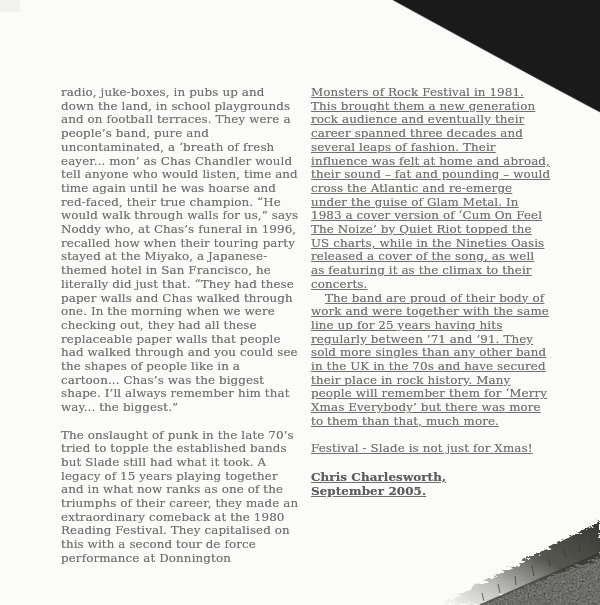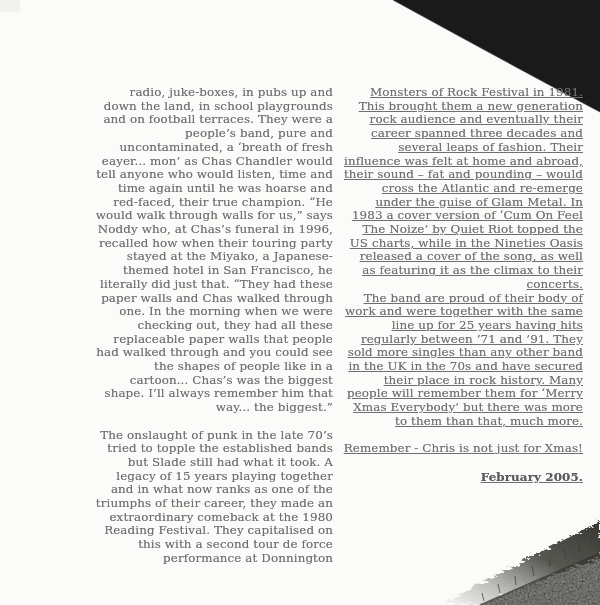--- a/index.html
+++ b/index.html
@@ -28,23 +28,22 @@
     top: 0; right: 0;
     display: block;
   }
   .text-col {
     position: absolute;
     top: 86px;
     width: 240px;
     font-size: 11.9px;
     line-height: 13.7px;
     letter-spacing: 0.1px;
-    text-align: right;
+    text-align: left;
     text-shadow: 0 0 0.5px rgba(111,111,111,0.55);
-    margin-left: 32px;
   }
   .col-left  { left: 61px; }
   .col-right { left: 311px; text-decoration: underline; }
   .text-col p { margin: 0; }
   .text-col p.gap-above { margin-top: 13.7px; }
   .text-col p.first-indent { text-indent: 14px; }
   .signature {
     margin-top: 13.7px;
     font-weight: bold;
     color: #5d5d5d;
@@ -70,23 +69,24 @@
   </svg>
 
   <div class="text-col col-left">
     <p>radio, juke-boxes, in pubs up and down the land, in school playgrounds and on football terraces. They were a people’s band, pure and uncontaminated, a ‘breath of fresh eayer... mon’ as Chas Chandler would tell anyone who would listen, time and time again until he was hoarse and red-faced, their true champion. “He would walk through walls for us,” says Noddy who, at Chas’s funeral in 1996, recalled how when their touring party stayed at the Miyako, a Japanese-themed hotel in San Francisco, he literally did just that. “They had these paper walls and Chas walked through one. In the morning when we were checking out, they had all these replaceable paper walls that people had walked through and you could see the shapes of people like in a cartoon... Chas’s was the biggest shape. I’ll always remember him that way... the biggest.”</p>
     <p class="gap-above">The onslaught of punk in the late 70’s tried to topple the established bands but Slade still had what it took. A legacy of 15 years playing together and in what now ranks as one of the triumphs of their career, they made an extraordinary comeback at the 1980 Reading Festival. They capitalised on this with a second tour de force performance at Donnington</p>
   </div>
 
   <div class="text-col col-right">
     <p>Monsters of Rock Festival in 1981. This brought them a new generation rock audience and eventually their career spanned three decades and several leaps of fashion. Their influence was felt at home and abroad, their sound – fat and pounding – would cross the Atlantic and re-emerge under the guise of Glam Metal. In 1983 a cover version of ‘Cum On Feel The Noize’ by Quiet Riot topped the US charts, while in the Nineties Oasis released a cover of the song, as well as featuring it as the climax to their concerts.</p>
     <p class="first-indent">The band are proud of their body of work and were together with the same line up for 25 years having hits regularly between ’71 and ’91. They sold more singles than any other band in the UK in the 70s and have secured their place in rock history. Many people will remember them for ‘Merry Xmas Everybody’ but there was more to them than that, much more.</p>
-    <p class="gap-above">Remember - Chris is not just for Xmas!</p>
+    <p class="gap-above">Festival - Slade is not just for Xmas!</p>
     <div class="signature">
-      <div>February 2005.</div>
+      <div>Chris Charlesworth,</div>
+      <div>September 2005.</div>
     </div>
   </div>
 
   <svg class="photo-corner" width="178" height="92" viewBox="0 0 178 92" aria-hidden="true">
     <defs>
       <linearGradient id="grassGrad" x1="0" y1="1" x2="1" y2="0">
         <stop offset="0" stop-color="#4a4a44" stop-opacity="0"></stop>
         <stop offset="0.28" stop-color="#4a4a44" stop-opacity="0.35"></stop>
         <stop offset="0.6" stop-color="#3a3a34" stop-opacity="0.85"></stop>
         <stop offset="1" stop-color="#2c2c28" stop-opacity="0.95"></stop>

